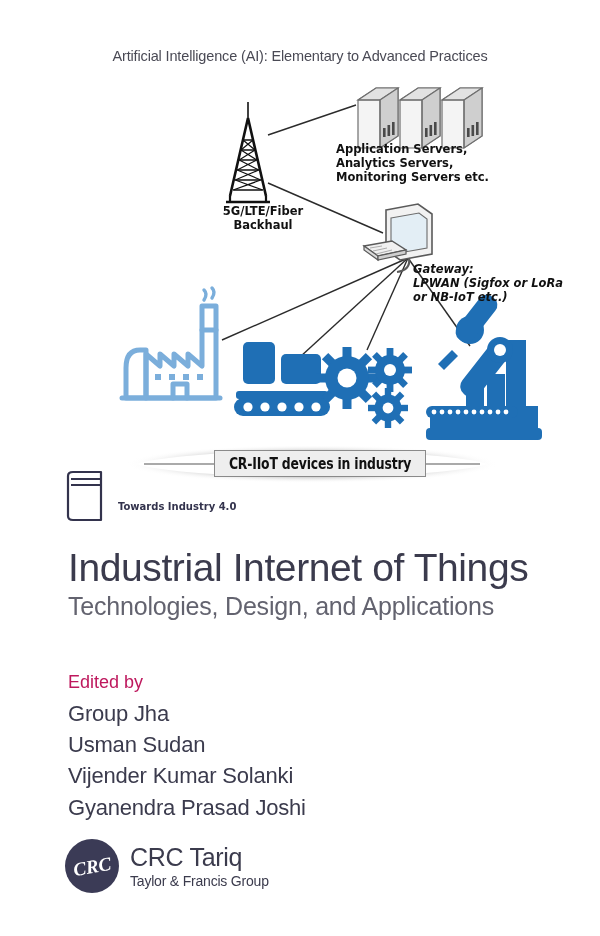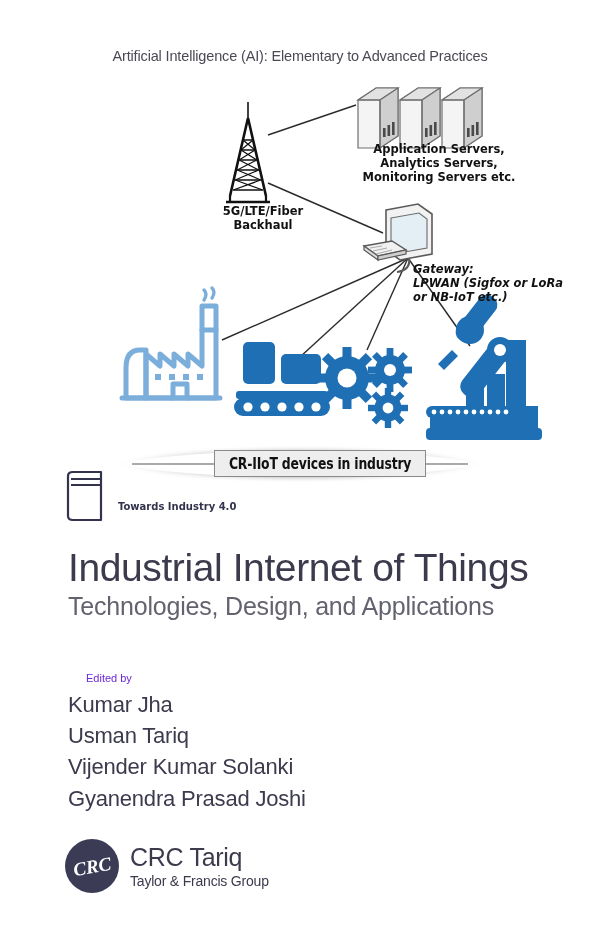--- a/index.html
+++ b/index.html
@@ -43,24 +43,24 @@
   .dg-label {
     position: absolute;
     font-family: "DejaVu Sans", sans-serif;
     font-weight: bold;
     font-size: 11.5px;
     color: #111111;
     line-height: 1.22;
     white-space: pre-line;
   }
   #label-servers {
-    left: 344px;
+    left: 336px;
     top: 64px;
     width: 190px;
-    text-align: center;
+    text-align: left;
   }
   #label-backhaul {
     left: 198px;
     top: 126px;
     width: 130px;
     text-align: center;
   }
   #label-gateway {
     left: 413px;
     top: 184px;
@@ -69,20 +69,21 @@
     font-style: italic;
   }
 
   
   #banner-wrap {
     position: absolute;
     left: 0;
     top: 436px;
     width: 544px;
     height: 56px;
+    padding-left: 12px;
   }
   #banner-box {
     position: absolute;
     left: 214px;
     top: 14px;
     width: 212px;
     height: 27px;
     background: #eeeeee;
     border: 1.6px solid #8a8a8a;
     box-sizing: border-box;
@@ -140,24 +141,23 @@
   }
 
   
   #editors {
     position: absolute;
     left: 68px;
     top: 672px;
     width: 460px;
   }
   #edited-by {
-    font-size: 11px;
-    color: #6d28d9;
+    font-size: 18px;
+    color: #be185d;
     margin-bottom: 5px;
-    margin-left: 18px;
   }
   .editor-name {
     font-size: 22px;
     color: #3b3b4d;
     line-height: 1.42;
     letter-spacing: -0.2px;
   }
 
   
   #publisher {
@@ -436,22 +436,22 @@
       <line x1="11" y1="17" x2="41" y2="17" stroke="#33334d" stroke-width="2"></line>
     </svg>
     <span id="badge-label">Towards Industry 4.0</span>
   </div>
 
   <div id="sub-title">Technologies, Design, and Applications</div>
   <div id="main-title">Industrial Internet of Things</div>
 
   <div id="editors">
     <div id="edited-by">Edited by</div>
-    <div class="editor-name">Kumar Jha</div>
-    <div class="editor-name">Usman Tariq</div>
+    <div class="editor-name">Group Jha</div>
+    <div class="editor-name">Usman Sudan</div>
     <div class="editor-name">Vijender Kumar Solanki</div>
     <div class="editor-name">Gyanendra Prasad Joshi</div>
   </div>
 
   <div id="publisher">
     <svg id="crc-mark" viewBox="0 0 56 56" xmlns="http://www.w3.org/2000/svg">
       <circle cx="28" cy="28" r="27" fill="#3b3b56"></circle>
       <text x="28" y="35" text-anchor="middle" font-family="'Liberation Serif', serif" font-size="19" font-style="italic" font-weight="bold" fill="#ffffff" transform="rotate(-10 28 28)">CRC</text>
     </svg>
     <div id="crc-text">

